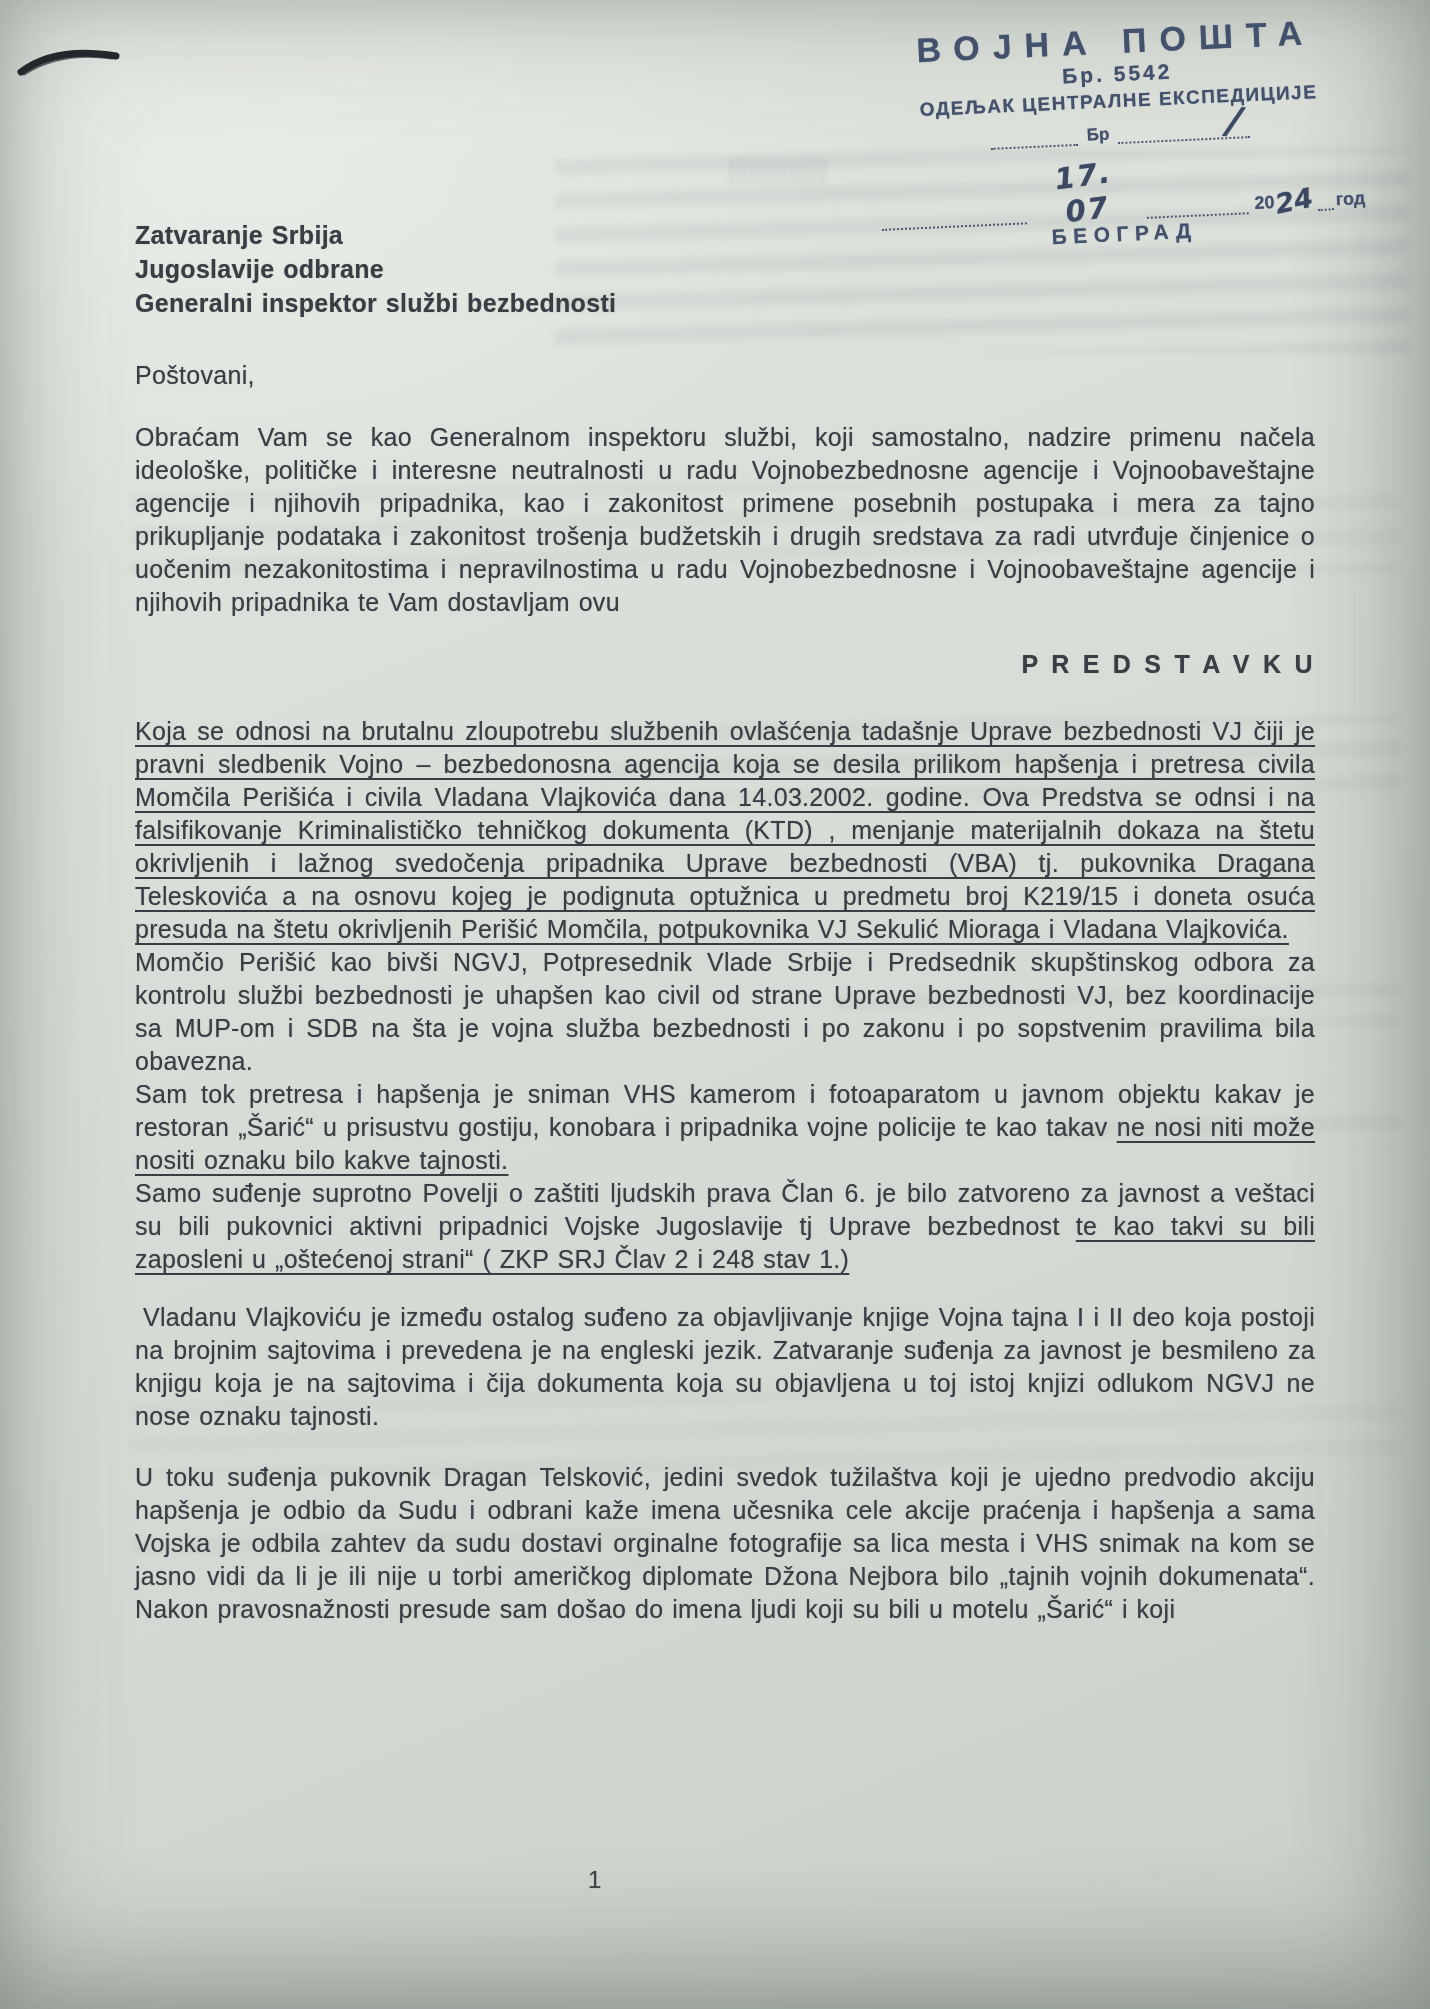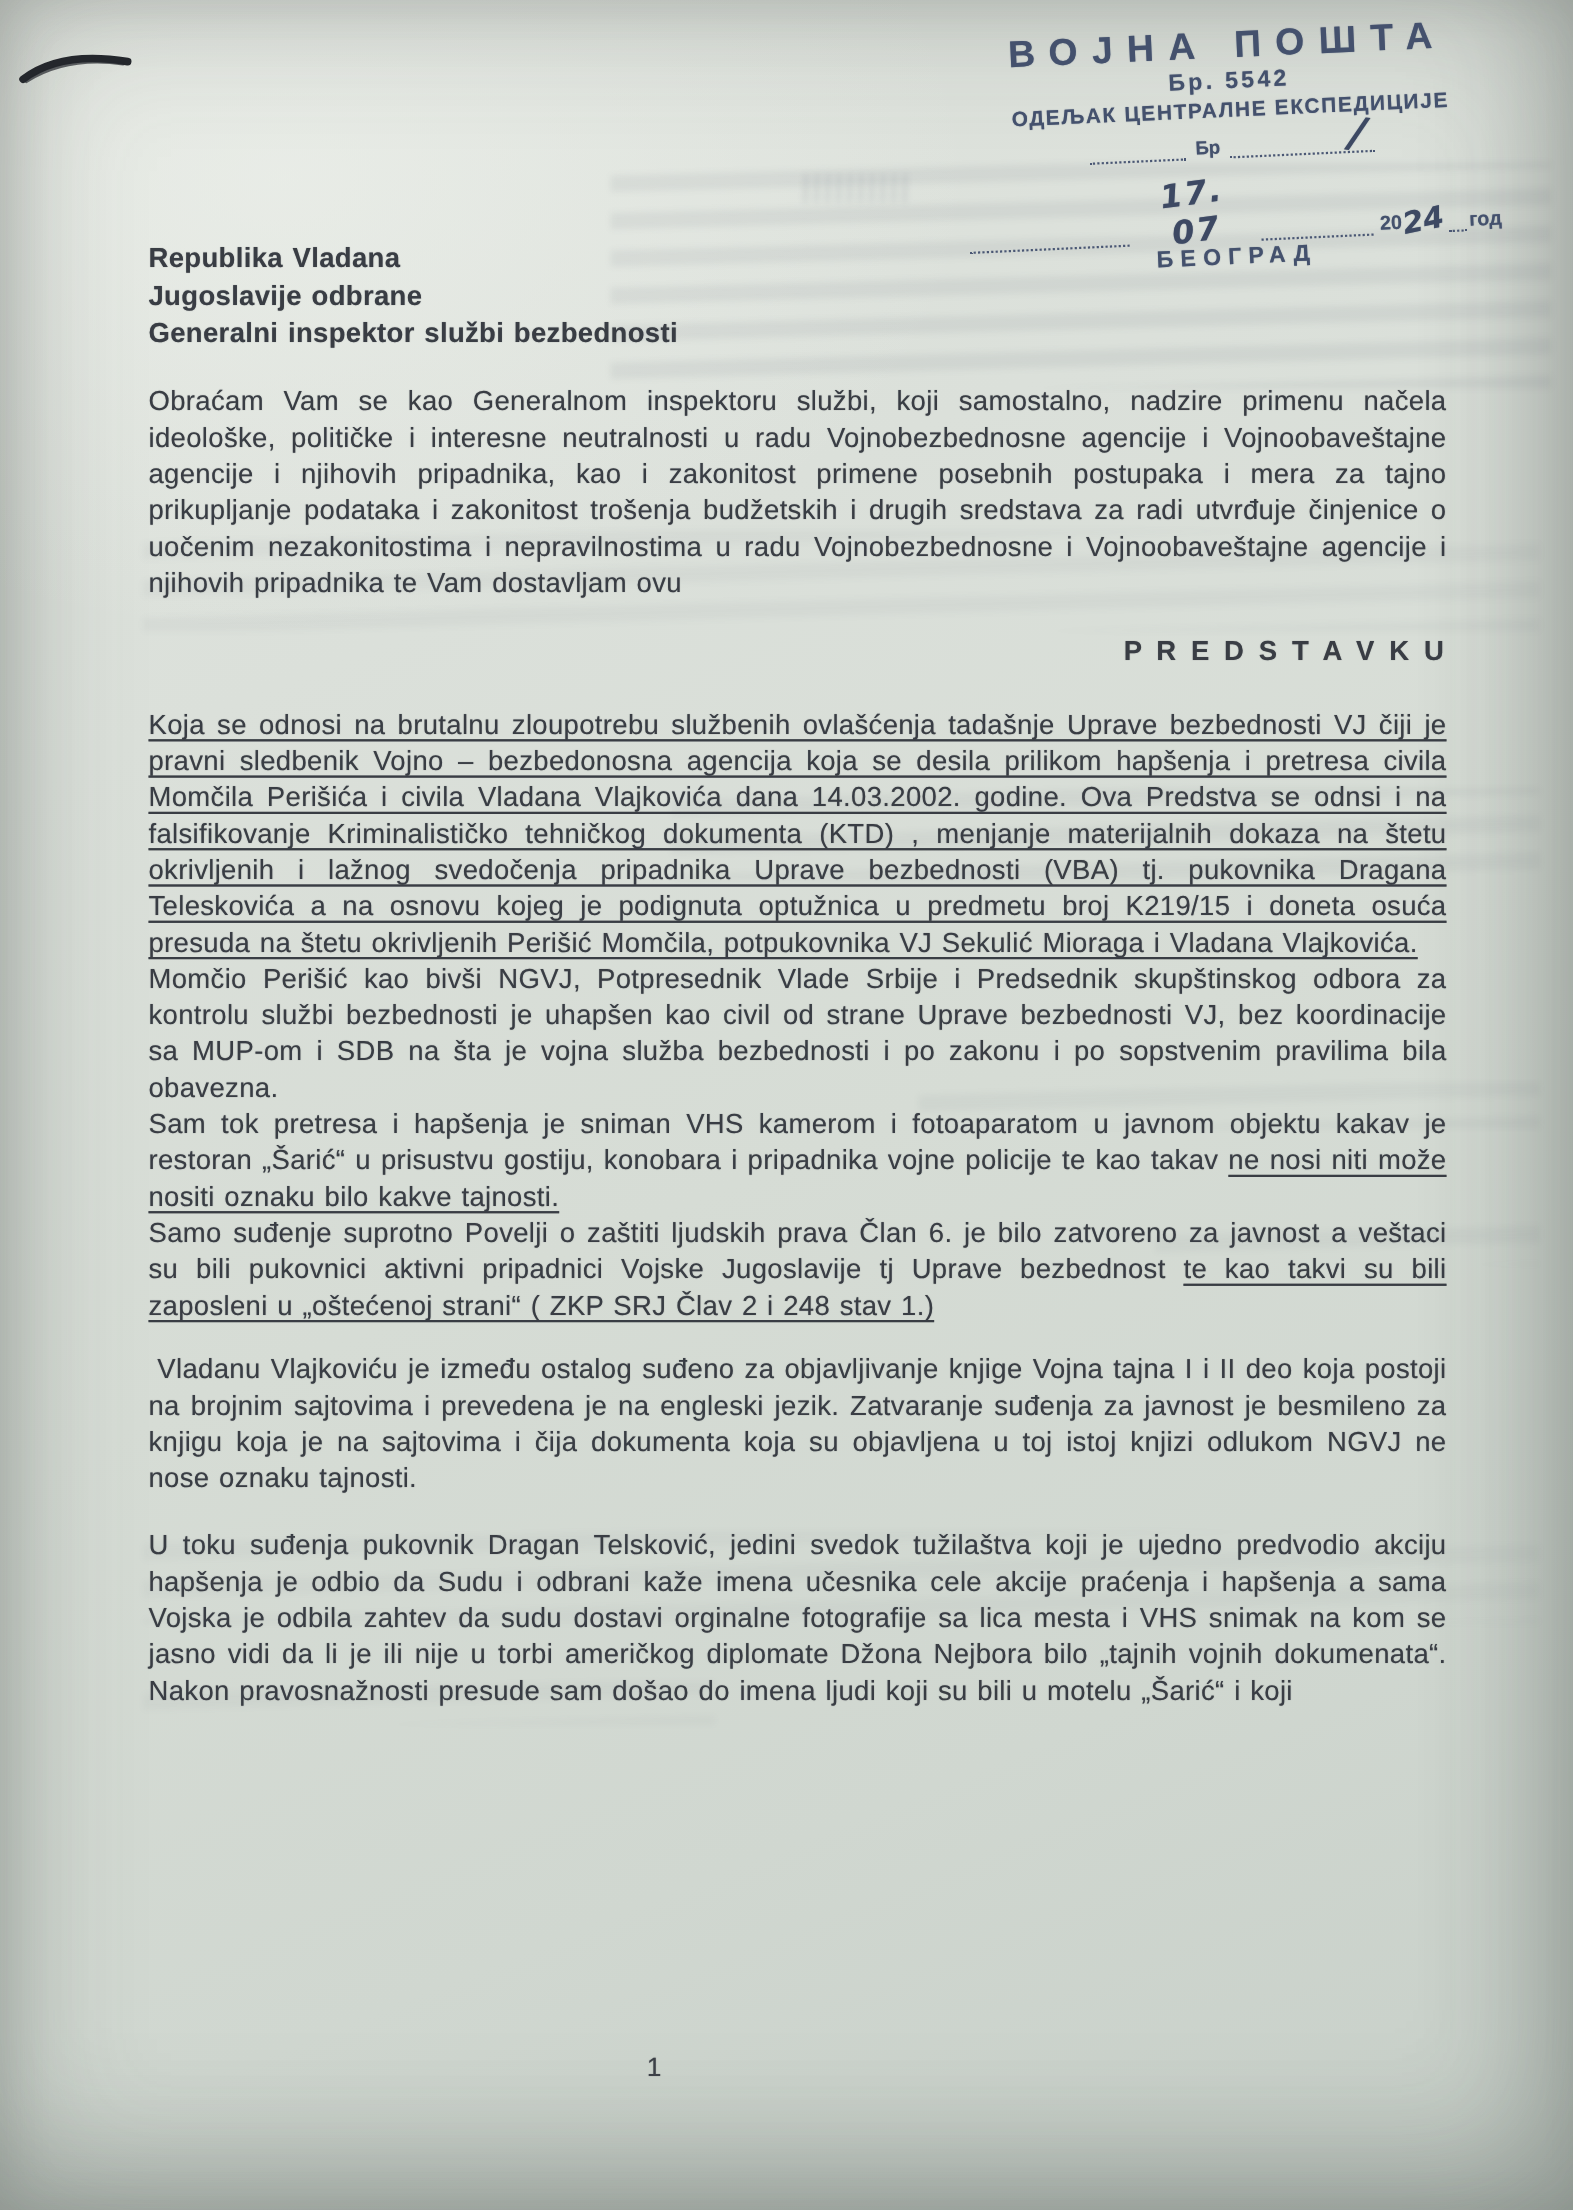--- a/index.html
+++ b/index.html
@@ -121,25 +121,26 @@
         <span>20</span>
         <span class="hw year">24</span>
         <span class="leader ld5"></span>
         <span>год</span>
     </div>
     <div class="s6">БЕОГРАД</div>
   </div>
 
   <div class="content">
     <div class="sender">
-      <div>Republika Vladana</div>
+      <div>Zatvaranje Srbija</div>
       <div>Jugoslavije odbrane</div>
       <div>Generalni inspektor službi bezbednosti</div>
     </div>
 
+    <p class="sal">Poštovani,</p>
 
     <p class="m-p1">Obraćam Vam se kao  Generalnom  inspektoru službi, koji samostalno, nadzire primenu načela ideološke, političke i interesne neutralnosti u radu Vojnobezbednosne agencije i Vojnoobaveštajne agencije i njihovih pripadnika, kao i zakonitost primene posebnih postupaka i mera za tajno prikupljanje podataka i zakonitost trošenja budžetskih i drugih sredstava za radi utvrđuje činjenice o uočenim nezakonitostima i nepravilnostima u radu Vojnobezbednosne i Vojnoobaveštajne agencije i njihovih pripadnika te Vam dostavljam ovu</p>
 
     <h1 class="title">P R E D S T A V K U</h1>
 
     <p class="m-p2"><span class="u">Koja se odnosi na brutalnu zloupotrebu službenih ovlašćenja tadašnje Uprave bezbednosti VJ čiji je pravni sledbenik Vojno – bezbedonosna agencija koja se desila prilikom hapšenja i pretresa civila Momčila Perišića i civila Vladana Vlajkovića  dana 14.03.2002. godine. Ova Predstva se odnsi  i na falsifikovanje Kriminalističko tehničkog dokumenta (KTD) , menjanje materijalnih dokaza na štetu okrivljenih i lažnog svedočenja pripadnika Uprave bezbednosti (VBA) tj. pukovnika Dragana Teleskovića a na osnovu kojeg je podignuta optužnica u predmetu broj K219/15 i doneta osuća presuda na štetu okrivljenih Perišić Momčila, potpukovnika VJ Sekulić Mioraga i Vladana Vlajkovića.</span></p>
 
     <p>Momčio Perišić kao bivši NGVJ, Potpresednik Vlade Srbije i Predsednik skupštinskog odbora za kontrolu službi bezbednosti je uhapšen kao civil od strane Uprave bezbednosti VJ, bez koordinacije sa MUP-om i SDB na šta je vojna služba bezbednosti i po zakonu i po sopstvenim pravilima bila obavezna.</p>
 
     <p><span>Sam tok pretresa i hapšenja je sniman VHS kamerom i fotoaparatom u javnom objektu kakav je restoran „Šarić“ u prisustvu gostiju, konobara i pripadnika vojne policije te kao takav </span><span class="u">ne nosi niti može nositi oznaku bilo kakve tajnosti.</span></p>

